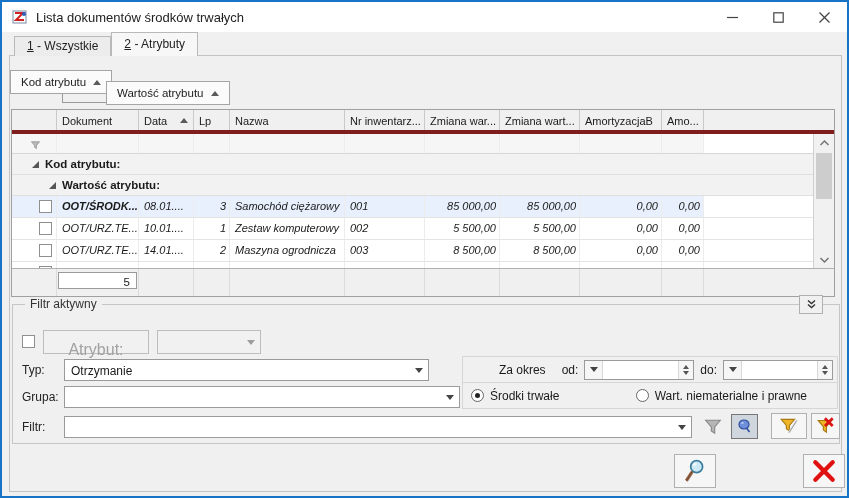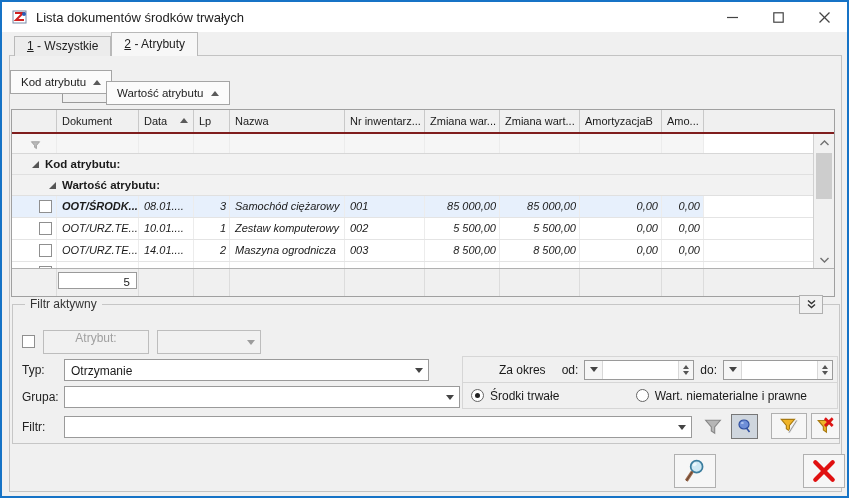--- a/index.html
+++ b/index.html
@@ -22,21 +22,21 @@
   .tab.active { background:#f7f7f7; height:24px; padding-top:4px; position:relative; z-index:4; }
   .tab .accel { text-decoration:underline; }
   .tabpage { position:absolute; left:7px; top:53px; width:833px; height:437px; border:1px solid #c3c3c3; background:#f0f0f0; }
   
   .grp-btn { position:absolute; height:24px; padding:0 10px; background:#fbfbfb; border:1px solid #a5a5a5; font-size:11.5px; color:#222; display:flex; align-items:center; gap:7px; z-index:2; }
   .grp-connector { position:absolute; left:60px; top:92px; width:45px; height:9px; border-left:1px solid #9a9a9a; border-bottom:1px solid #9a9a9a; }
   .tri-up { width:0; height:0; border-left:4px solid transparent; border-right:4px solid transparent; border-bottom:5px solid #5a5a5a; display:inline-block; }
   .tri-down { width:0; height:0; border-left:4px solid transparent; border-right:4px solid transparent; border-top:5px solid #444; display:inline-block; }
   
   .grid { position:absolute; left:9px; top:107px; width:824px; height:188px; border:1px solid #a0a0a0; background:#fff; font-size:11px; }
-  .ghead { display:grid; grid-template-columns:45px 82px 55px 36px 115px 80px 75px 80px 82px 42px 1fr; height:24px; background:#f0f0f0; border-bottom:2px solid #7f1d1d; }
+  .ghead { display:grid; grid-template-columns:45px 82px 55px 36px 115px 80px 75px 80px 82px 42px 1fr; height:24px; background:#f0f0f0; border-bottom:4px solid #7f1d1d; }
   .ghead .hc { border-right:1px solid #c9c9c9; padding:5px 5px 0 5px; white-space:nowrap; overflow:hidden; display:flex; align-items:flex-start; }
   .ghead .hc:last-child { border-right:none; }
   .gbody { position:relative; height:134px; }
   .rows { position:absolute; left:0; top:0; width:801px; }
   .grow { display:grid; grid-template-columns:45px 82px 55px 36px 115px 80px 75px 80px 82px 42px 1fr; height:22px; border-bottom:1px solid #e4e4e4; background:#fff; }
   .grow .c { padding:4px 3px 0 5px; white-space:nowrap; overflow:hidden; border-right:1px solid #ececec;font-style:italic; }
   .grow .c:last-child { border-right:none; }
   .grow .num { text-align:right; }
   .grow.filter-row { height:20px; background:#fff; border-bottom:1px solid #d7d7d7; }
   .grow.filter-row .c { background:#f6f6f6; display:flex; align-items:center; justify-content:flex-start; }
@@ -52,21 +52,21 @@
   
   .vscroll { position:absolute; right:0; top:0; width:21px; height:134px; background:#f1f1f1; border-left:1px solid #d0d0d0; }
   .sb-btn { height:17px; display:flex; align-items:center; justify-content:center; }
   .sb-thumb { position:absolute; left:2px; right:2px; top:19px; height:46px; background:#cdcdcd; }
   .sb-down { position:absolute; bottom:0; left:0; right:0; }
   
   .groupbox { position:absolute; left:10px; top:302px; width:828px; height:140px; border:1px solid #c6c6c6; }
   .groupbox-label { position:absolute; left:12px; top:-8px; background:#f0f0f0; padding:0 5px; font-size:12px; color:#333; }
   .collapse-btn { position:absolute; right:16px; top:-10px; width:24px; height:19px; background:#f0f0f0; border:1px solid #b0b0b0; display:flex; align-items:center; justify-content:center; }
   .chkbox { position:absolute; left:20px; top:333px; width:13px; height:13px; background:#fff; border:1px solid #8f8f8f; }
-  .dis-btn { position:absolute; left:41px; top:328px; width:106px; height:24px; border:1px solid #bdbdbd; background:#f1f1f1; color:#a0a0a0; font-size:12px; text-align:center; padding-top:0; }
+  .dis-btn { position:absolute; left:41px; top:328px; width:106px; height:24px; border:1px solid #bdbdbd; background:#f1f1f1; color:#a0a0a0; font-size:16px; text-align:center; padding-top:10px; }
   .combo { position:absolute; border:1px solid #9a9a9a; background:#fff; height:22px; display:flex; }
   .combo .val { flex:1; padding:4px 6px 0 6px; font-size:12px; white-space:nowrap; overflow:hidden; }
   .combo .dd { width:18px; display:flex; align-items:center; justify-content:center; }
   .combo.disabled { background:#f1f1f1; border-color:#bdbdbd; }
   .combo.disabled .dd .tri-down { border-top-color:#9c9c9c; }
   .flabel { position:absolute; font-size:12px; color:#222; }
   
   .right-strips { position:absolute; left:460px; top:354px; width:376px; height:53px; border:1px solid #d6d6d6; }
   .strip-dates { height:26px; border-bottom:1px solid #d6d6d6; display:flex; align-items:center; justify-content:flex-end; gap:6px; padding-right:4px; font-size:12px; }
   .date-ctl { width:110px; height:20px; border:1px solid #9a9a9a; background:#fff; display:flex; }

